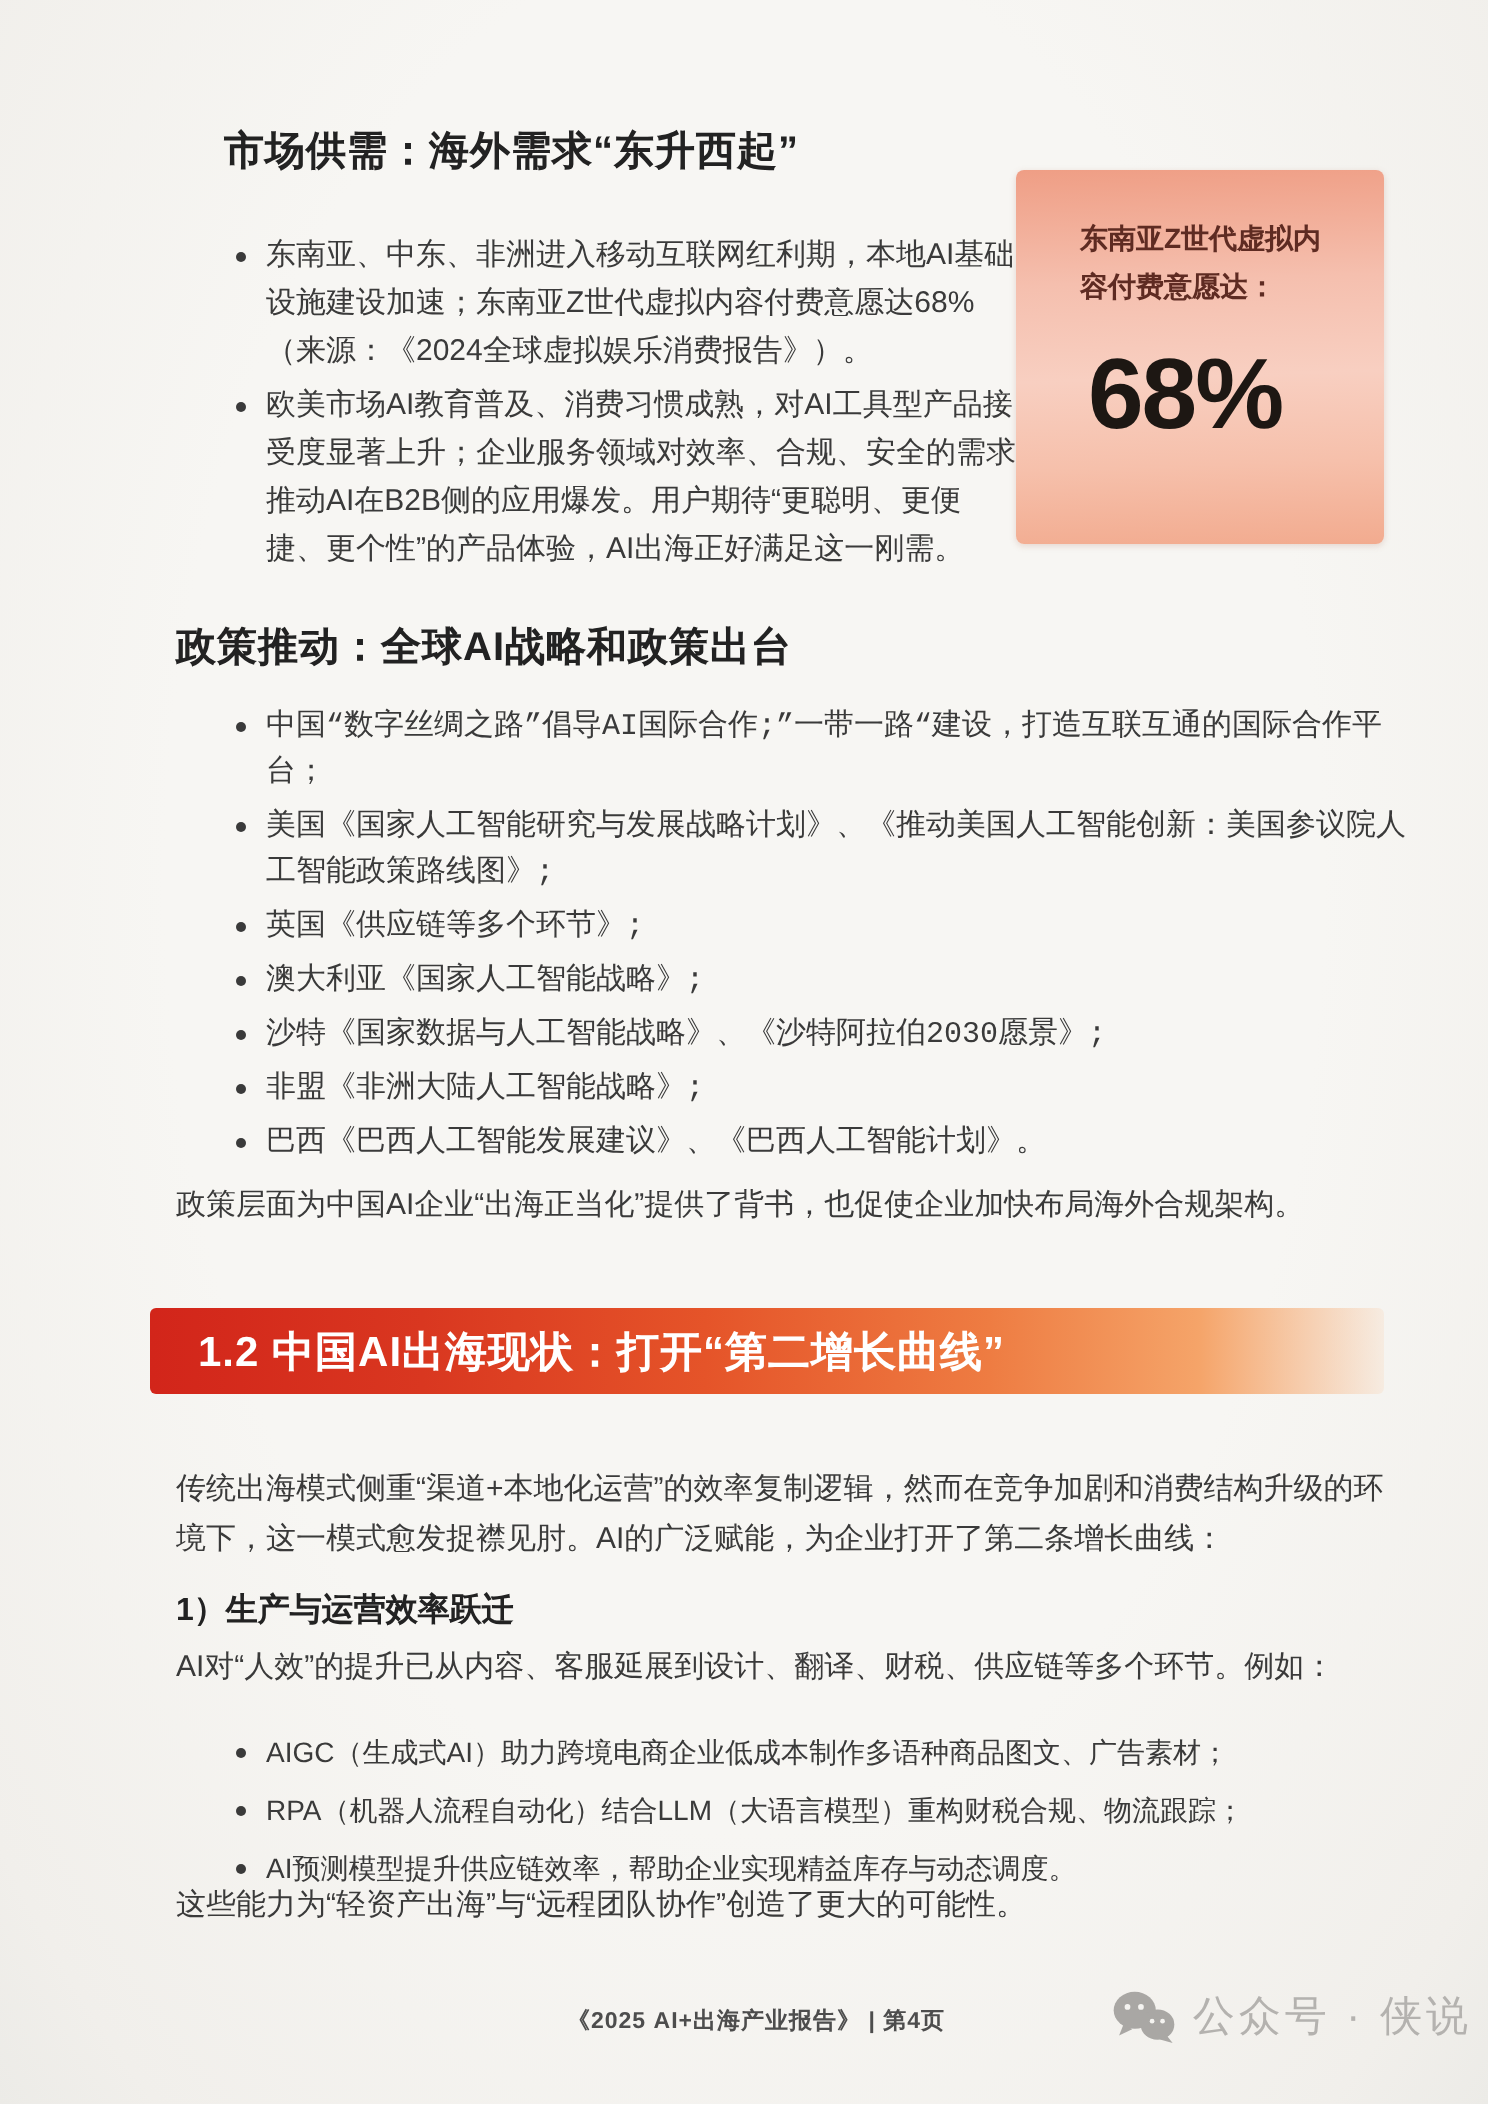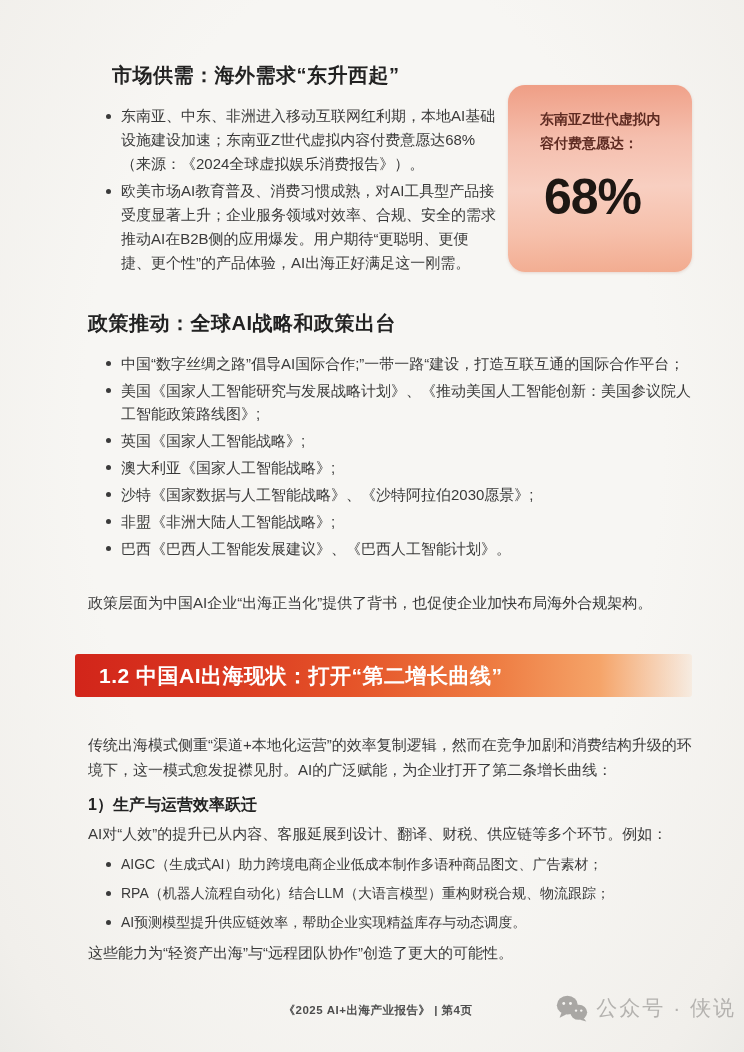--- a/index.html
+++ b/index.html
@@ -10,48 +10,48 @@
   }
   .page{
     position:relative;width:744px;height:1052px;overflow:hidden;
     background:radial-gradient(ellipse at 50% 42%, #f7f6f3 55%, #f1efeb 90%, #ecebe7 100%);
     color:#3a3a3a;
   }
   h2.section-heading{
     position:absolute;left:88px;margin:0;
     font-size:20px;font-weight:700;color:#222;letter-spacing:0.5px;
   }
-  .b-list{list-style:none;margin:4px;padding:0;position:absolute;}
+  .b-list{list-style:none;margin:16px;padding:0;position:absolute;}
   .b-list li{display:flex;align-items:flex-start;}
   .dot{
     flex:0 0 auto;width:5px;height:5px;border-radius:50%;
     background:#3a3a3a;margin:10px 10px 0 6px;
   }
   .bt{flex:1 1 auto;}
   
   .market-list{left:96px;top:100px;width:398px;font-size:15px;line-height:24px;}
   .market-list li{margin-bottom:3px;}
   
   .stat-card{
     position:absolute;left:508px;top:85px;width:184px;height:187px;
-    border-radius:17px;
+    border-radius:4px;
     background:linear-gradient(178deg,#ef9e85 0%,#f5bfae 30%,#f8cfc1 55%,#f6c0ab 78%,#f2ab8f 100%);
     box-shadow:0 1px 3px rgba(180,120,100,0.25);
   }
   .stat-label{
     margin:22px 0 0 32px;width:122px;
     font-size:14px;line-height:24px;font-weight:600;color:#5e2b22;
   }
   .stat-value{
     margin:14px 0 0 36px;
     font-size:50px;line-height:56px;font-weight:800;color:#1d1713;letter-spacing:-1px;
   }
   
   .policy-heading{top:310px;}
-  .policy-list{left:96px;top:348px;width:600px;font-size:15px;line-height:23px;}
+  .policy-list{left:96px;top:336px;width:600px;font-size:15px;line-height:23px;font-family:Liberation Mono, monospace;}
   .policy-list li{margin-bottom:4px;}
   .policy-list .dot{margin-top:9px;}
   .para{
     position:absolute;left:88px;width:606px;margin:0;
     font-size:15px;line-height:25px;color:#3a3a3a;
   }
   .policy-note{top:590px;}
   
   .banner{
     position:absolute;left:75px;top:654px;width:617px;height:43px;
@@ -114,21 +114,21 @@
     <li>
       <span class="dot"></span>
       <span class="bt">中国“数字丝绸之路”倡导AI国际合作;”一带一路“建设，打造互联互通的国际合作平台；</span>
     </li>
     <li>
       <span class="dot"></span>
       <span class="bt">美国《国家人工智能研究与发展战略计划》、《推动美国人工智能创新：美国参议院人工智能政策路线图》;</span>
     </li>
     <li>
       <span class="dot"></span>
-      <span class="bt">英国《国家人工智能战略》;</span>
+      <span class="bt">英国《供应链等多个环节》;</span>
     </li>
     <li>
       <span class="dot"></span>
       <span class="bt">澳大利亚《国家人工智能战略》;</span>
     </li>
     <li>
       <span class="dot"></span>
       <span class="bt">沙特《国家数据与人工智能战略》、《沙特阿拉伯2030愿景》;</span>
     </li>
     <li>

